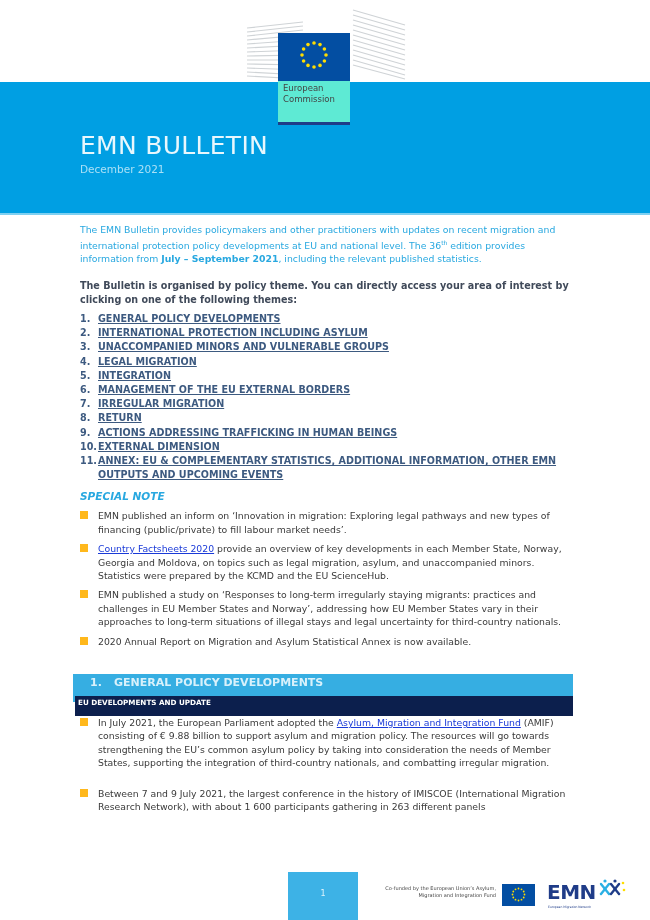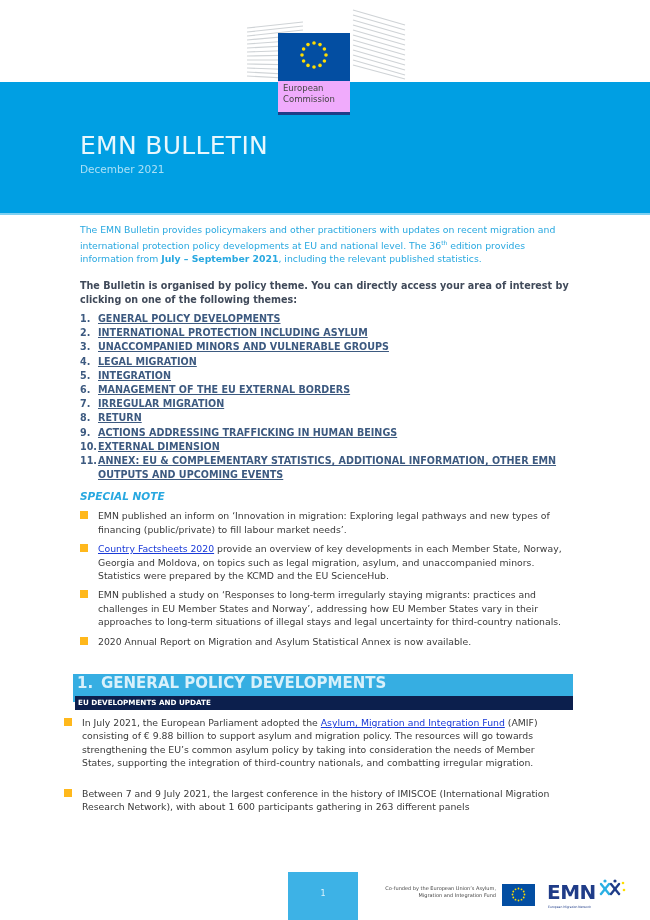--- a/index.html
+++ b/index.html
@@ -4,21 +4,21 @@
   <style>
     * { box-sizing: border-box; margin: 0; padding: 0; }
     html, body { width: 650px; height: 920px; background: #ffffff; overflow: hidden; }
     body { position: relative; font-family: "DejaVu Sans", sans-serif; color: #404040; }
 
     
     .top-white { position: absolute; left: 0; top: 0; width: 650px; height: 82px; background: #ffffff; }
     .building { position: absolute; left: 243px; top: 0; width: 166px; height: 82px; }
     .banner { position: absolute; left: 0; top: 82px; width: 650px; height: 132px; background: #009fe3; }
     .banner-line { position: absolute; left: 0; top: 213px; width: 650px; height: 2px; background: #7fd0f1; }
-    .ec-logo { position: absolute; left: 278px; top: 33px; width: 72px; height: 82px; background: #f0abfc; }
+    .ec-logo { position: absolute; left: 278px; top: 33px; width: 72px; height: 92px; background: #5eead4; }
     .ec-flag { position: absolute; left: 0; top: 0; width: 72px; height: 48px; background: #034ea2; }
     .ec-text { position: absolute; left: 5px; top: 50px; font-size: 8.5px; line-height: 10.5px; color: #444; font-family: "DejaVu Sans", sans-serif; }
     .ec-underline { position: absolute; left: 0; bottom: 0; width: 72px; height: 3px; background: #1f3c88; }
     .title { position: absolute; left: 80px; top: 131px; font-size: 25px; color: #e8f7fd; letter-spacing: 0.3px; font-family: "DejaVu Sans", sans-serif; }
     .subtitle { position: absolute; left: 80px; top: 163px; font-size: 10.5px; color: #a9e0f6; font-family: "DejaVu Sans", sans-serif; }
 
     
     .content { position: absolute; left: 80px; top: 223px; width: 492px; }
     .intro { font-size: 9.3px; line-height: 13px; color: #28a8e0; }
     .intro b { font-weight: bold; color: #28a8e0; }
@@ -27,24 +27,24 @@
     .toc { margin-top: 6px; list-style: none; }
     .toc li { display: flex; font-size: 9.6px; line-height: 14.2px; color: #3d5a80; font-weight: bold; }
     .toc .num { width: 18px; flex: 0 0 18px; color: #3d5a80; }
     .toc .lnk { text-decoration: underline; color: #3d5a80; }
     .special { margin-top: 8px; font-size: 10.5px; color: #28a8e0; font-weight: bold; font-style: italic; }
     .bullets { margin-top: 7px; list-style: none; }
     .bullets li { position: relative; padding-left: 18px; font-size: 9.3px; line-height: 13.4px; color: #3a3a3a; margin-bottom: 6px; }
     .bullets li .sq { position: absolute; left: 0; top: 2px; width: 8px; height: 8px; background: #ffb81c; }
     .bullets a { color: #1a3ad8; text-decoration: underline; }
 
-    .sec-bar { position: absolute; left: 73px; top: 674px; width: 500px; height: 28px; background: #36aee2; color: #d9f1fb; font-size: 15px; line-height: 18px; padding-left: 4px; font-weight: bold; }
+    .sec-bar { position: absolute; left: 73px; top: 674px; width: 500px; height: 28px; background: #36aee2; color: #d9f1fb; font-size: 11px; line-height: 18px; padding-left: 17px; font-weight: bold; }
     .sec-bar .num { display: inline-block; width: 24px; }
-    .sub-bar { position: absolute; left: 75px; top: 696px; width: 498px; height: 14px; background: #0c1f4d; color: #ffffff; font-size: 7.2px; line-height: 13px; padding-left: 3px; font-weight: bold; }
-    .bullets2 { position: absolute; left: 64px; top: 716px; width: 492px; list-style: none; }
+    .sub-bar { position: absolute; left: 75px; top: 696px; width: 498px; height: 20px; background: #0c1f4d; color: #ffffff; font-size: 7.2px; line-height: 13px; padding-left: 3px; font-weight: bold; }
+    .bullets2 { position: absolute; left: 80px; top: 716px; width: 492px; list-style: none; }
     .bullets2 li { position: relative; padding-left: 18px; font-size: 9.3px; line-height: 13.4px; color: #3a3a3a; margin-bottom: 17px; }
     .bullets2 li .sq { position: absolute; left: 0; top: 2px; width: 8px; height: 8px; background: #ffb81c; }
     .bullets2 a { color: #1a3ad8; text-decoration: underline; }
 
     
     .page-box { position: absolute; left: 288px; top: 872px; width: 70px; height: 48px; background: #3db2e6; color: #e0f4fc; font-size: 8px; text-align: center; line-height: 44px; }
     .cofund { position: absolute; left: 368px; top: 885px; width: 128px; text-align: right; font-size: 5px; line-height: 7px; color: #444; }
     .eu-small { position: absolute; left: 502px; top: 884px; width: 33px; height: 22px; background: #034ea2; }
     .emn-logo { position: absolute; left: 547px; top: 878px; width: 80px; height: 32px; }
     .emn-text { position: absolute; left: 0; top: 2px; font-size: 20px; font-weight: bold; color: #1f3c88; font-family: "DejaVu Sans", sans-serif; letter-spacing: -0.5px; }

